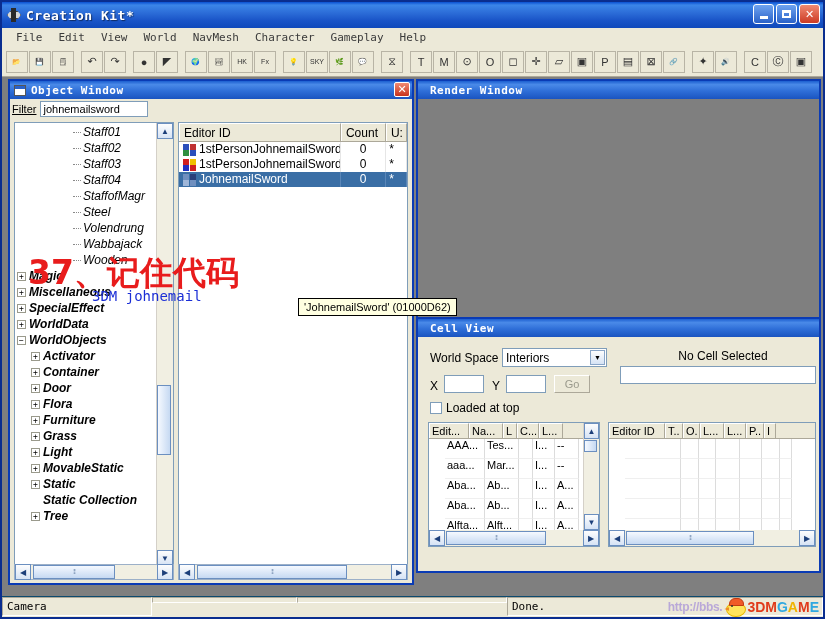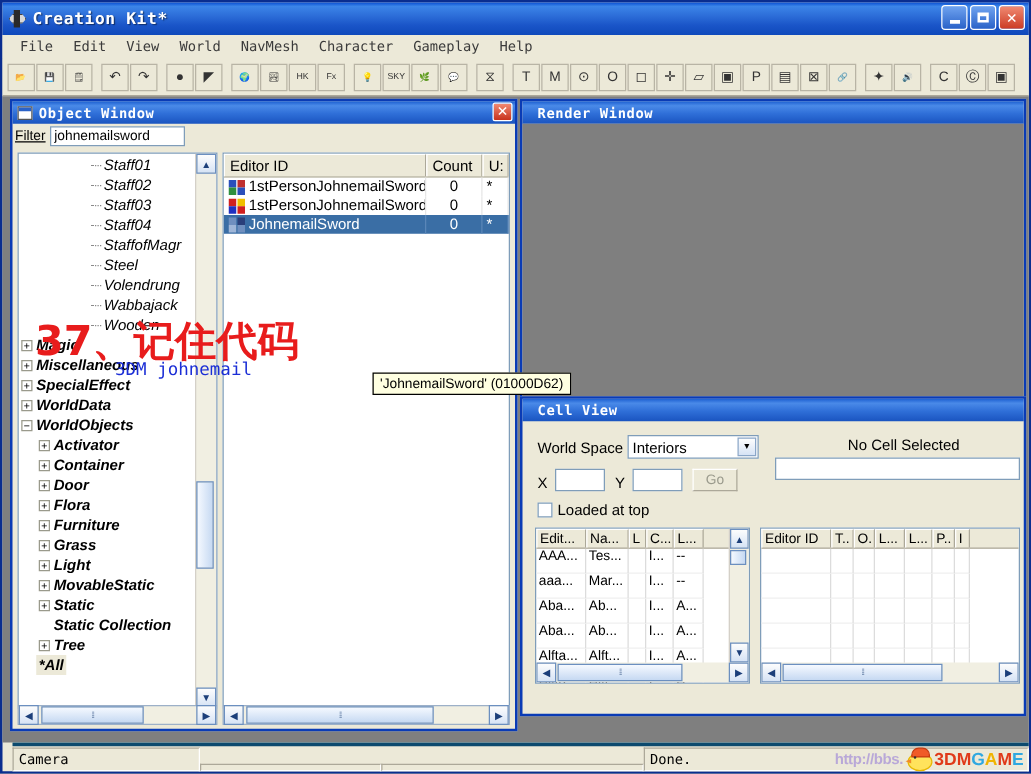--- a/index.html
+++ b/index.html
@@ -409,37 +409,36 @@
     background: #fff;
     box-sizing: border-box;
     overflow: hidden;
   }
   .cvt-header { display:flex; height:15px; background:#ece9d8; border-bottom:1px solid #aca899; }
   .cvt-header .col {
     border-right:1px solid #aca899; border-top:1px solid #fff; border-left:1px solid #fff;
     box-sizing:border-box; font-size:11px; padding:1px 2px; overflow:hidden; white-space:nowrap;
     font-family:"Liberation Sans", sans-serif;
   }
-  .cvt-row { display:flex; height:20px; }
+  .cvt-row { display:flex; height:20px;margin-left:16px; }
   .cvt-row .cell {
     border-right:1px solid #dcdcdc; border-bottom:1px solid #efefef;
     box-sizing:border-box; font-size:11px; padding:0 2px; line-height:13px;
     overflow:hidden; white-space:nowrap;
     font-family:"Liberation Sans", sans-serif;
   }
 
   
   .statusbar {
     height: 20px;
     background: #ece9d8;
-    border-top: 3px solid #0c4a6e;
-    display: flex; align-items: flex-end;
+    border-top: 1px solid #0c4a6e;
+    display: flex; align-items: flex-start;
     flex: none;
     position: relative;
-    margin-left: 8px;
   }
   .st-panel {
     border: 1px solid #aca899;
     border-right-color: #fff; border-bottom-color:#fff;
     box-sizing: border-box;
     font-size: 11px;
     padding: 2px 4px;
     font-family: "DejaVu Sans Mono", monospace;
     color: #000;
     overflow: hidden; white-space: nowrap;
@@ -730,24 +729,20 @@
                 <span class="expander">+</span>
                 <span class="lbl">Static</span>
               </div>
               <div class="tnode" style="padding-left: 14px;">
                 <span class="nolabel"></span>
                 <span class="lbl">Static Collection</span>
               </div>
               <div class="tnode" style="padding-left: 14px;">
                 <span class="expander">+</span>
                 <span class="lbl">Tree</span>
-              </div>
-              <div class="tnode sel" style="padding-left: 0px;">
-                <span class="nolabel"></span>
-                <span class="lbl">*All</span>
               </div>
             </div>
           <div class="tree-scroll">
             <div class="sb-arrow" style="position:absolute;top:0;left:0;">▲</div>
             <div class="sb-arrow" style="position:absolute;bottom:0;left:0;">▼</div>
             <div class="sb-thumb" style="top:262px;height:70px;"></div>
           </div>
         </div>
 
         <div class="list-pane">

